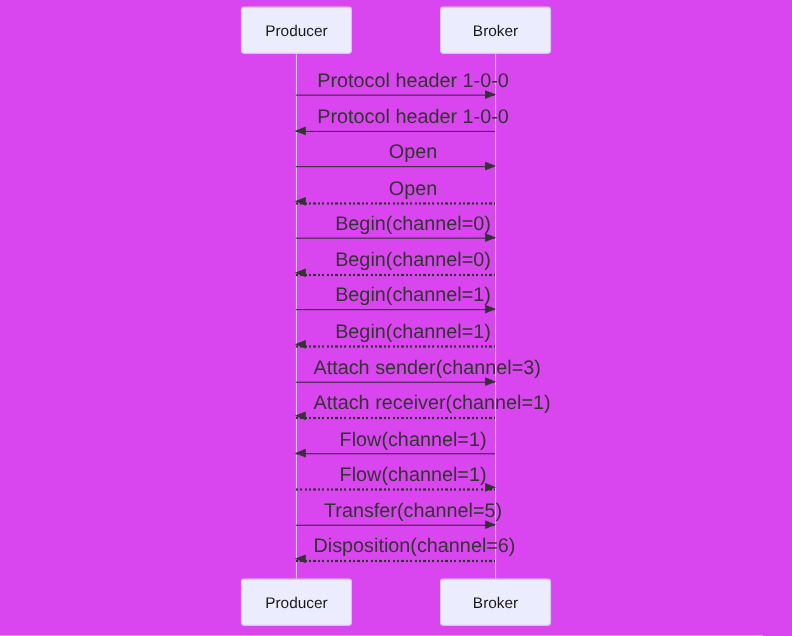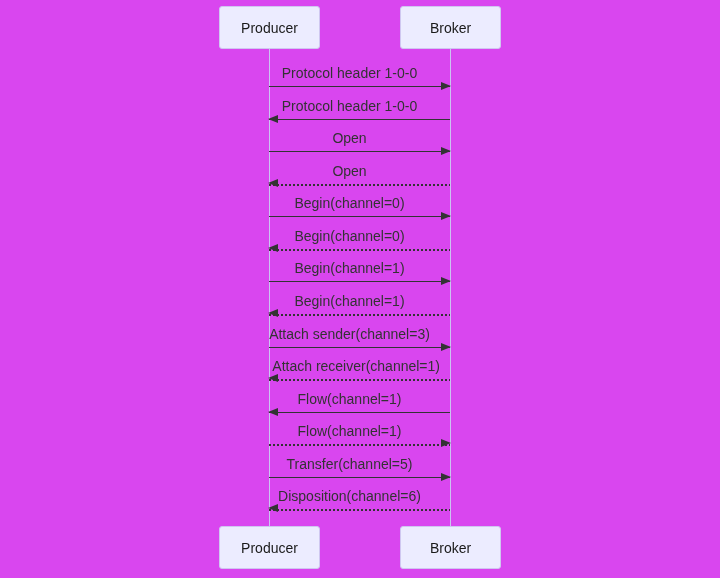--- a/index.html
+++ b/index.html
@@ -36,26 +36,26 @@
     justify-content: center;
     font-size: 14px;
     color: var(--actor-text, #1a1a1a);
   }
   .actor.producer { left: 219px; }
   .actor.broker   { left: 400px; text-align: right; }
   .actor.top      { top: 6px; }
   .actor.bottom   { top: 526px; }
   .msg-label {
     position: absolute;
-    left: 259px;
+    left: 285px;
     width: 181px;
     height: 16px;
     line-height: 16px;
     text-align: center;
-    font-size: 14px;
+    font-size: 18px;
     color: var(--line-color, #333);
     white-space: nowrap;
   }
   .msg-line {
     position: absolute;
     left: 269px;
     width: 181px;
     height: 0;
     border-top: 1.5px solid var(--line-color, #333);
   }

